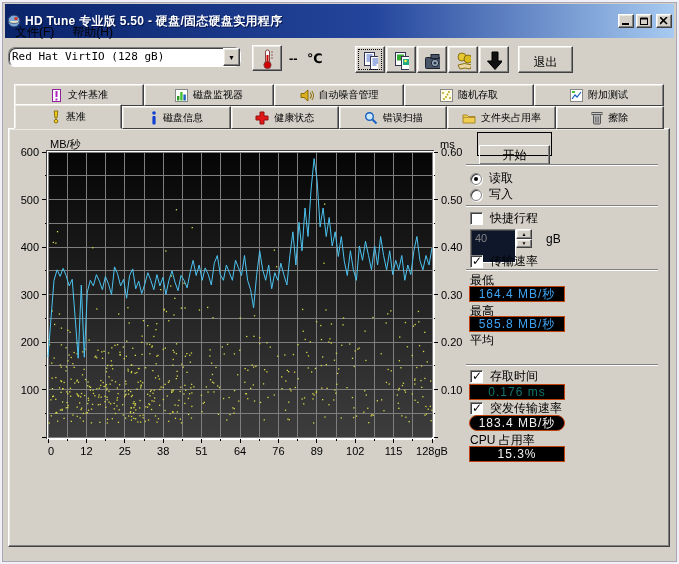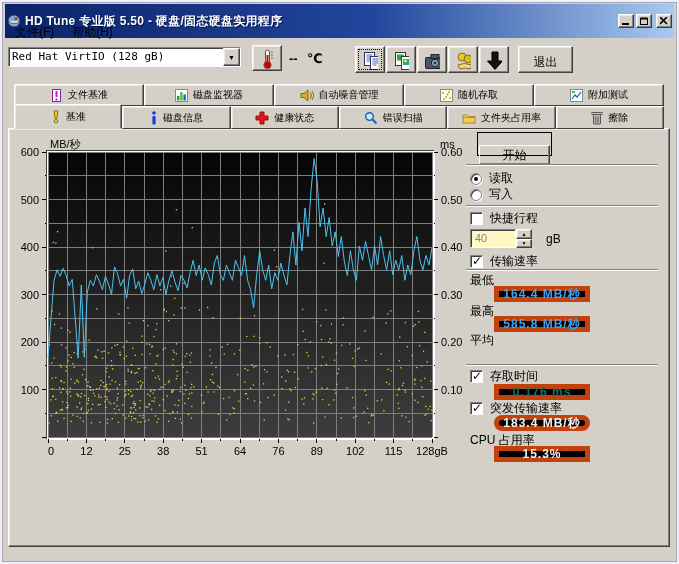--- a/index.html
+++ b/index.html
@@ -20,21 +20,21 @@
     display:flex;align-items:center;padding:17px 2px;}
   .title-text{color:#fff;font-weight:bold;font-size:12px;margin-left:4px;white-space:nowrap;
     letter-spacing:.3px;text-shadow:1px 1px 0 #00124a;}
   .winbtns{margin-left:auto;display:flex;gap:2px;}
   .winbtn{width:16px;height:14px;display:flex;align-items:center;justify-content:center;padding:0;}
   .close-gap{margin-left:2px;}
   
   .menubar{left:5px;top:23px;width:669px;height:19px;display:flex;align-items:center;gap:4px;padding-left:3px;}
   .menu-item{font-size:12px;padding:1px 7px;color:#000;}
   
-  .combo{left:8px;top:47px;width:233px;height:20px;display:flex;align-items:stretch;}
+  .combo{left:8px;top:47px;width:233px;height:20px;display:flex;align-items:stretch;border-radius:7px;}
   .combo-text{flex:1;font-family:"DejaVu Sans Mono","Liberation Mono",monospace;font-size:11px;
     padding:2px 3px;white-space:nowrap;overflow:hidden;color:#000;}
   .combo-arrow{width:17px;display:flex;align-items:center;justify-content:center;font-size:7px;color:#000;}
   .tbtn{display:flex;align-items:flex-end;justify-content:center;}
   .temp-text{font-size:13px;font-weight:bold;color:#000;}
   .exit-label{font-size:12px;color:#000;}
   
   .tabrow{display:flex;}
   .tab{flex:1;display:flex;align-items:center;justify-content:center;gap:5px;
     background:#d4d0c8;border:1px solid;border-color:#fff #404040 #404040 #fff;
@@ -53,26 +53,26 @@
     font-size:12px;color:#000;margin-top:11px;}
   .ctl-row{display:flex;align-items:center;gap:7px;}
   .ctl-label{font-size:12px;color:#000;white-space:nowrap;}
   .radio{width:12px;height:12px;border-radius:50%;background:#fff;border:1px solid #808080;
     box-shadow:inset 1px 1px 0 #404040, 1px 1px 0 #fff;position:relative;}
   .radio.on::after{content:"";position:absolute;left:3px;top:3px;width:4px;height:4px;border-radius:50%;background:#000;}
   .checkbox{width:13px;height:13px;background:#fff;border:1px solid;border-color:#808080 #fff #fff #808080;
     box-shadow:inset 1px 1px 0 #404040;position:relative;}
   .checkbox.on::after{content:"✓";position:absolute;left:1px;top:-2px;font-size:12px;font-weight:bold;color:#000;}
   .spinner{display:flex;}
-  .spin-field{width:46px;height:19px;background:#fef9c3;border:1px solid;border-color:#808080 #fff #fff #808080;
+  .spin-field{width:46px;height:34px;background:#0f172a;border:1px solid;border-color:#808080 #fff #fff #808080;
     box-shadow:inset 1px 1px 0 #404040;font-size:11px;color:#848484;padding:2px 4px;}
   .spin-btns{display:flex;flex-direction:column;width:16px;height:19px;}
   .spin-btns div{flex:1;display:flex;align-items:center;justify-content:center;font-size:5px;color:#000;}
-  .lcd{background:#000;border:5px solid #c2410c;display:flex;align-items:center;justify-content:center;
-    font-family:"DejaVu Sans Mono","Liberation Mono",monospace;font-weight:bold;font-size:12px;letter-spacing:1px;margin-left:25px;}
+  .lcd{background:#000;border:1px solid #c2410c;display:flex;align-items:center;justify-content:center;
+    font-family:"DejaVu Sans Mono","Liberation Mono",monospace;font-weight:normal;font-size:12px;letter-spacing:1px;}
   .lcd.blue{color:#3da4f5;}
   .lcd.yellow{color:#0f766e;}
   .lcd.white{color:#f2f2f2;}
   svg text{font-family:"Liberation Sans","DejaVu Sans",sans-serif;}
 </style>
 </head>
 <body>
 
 <div class="app">
   <div class="winbody"></div>

